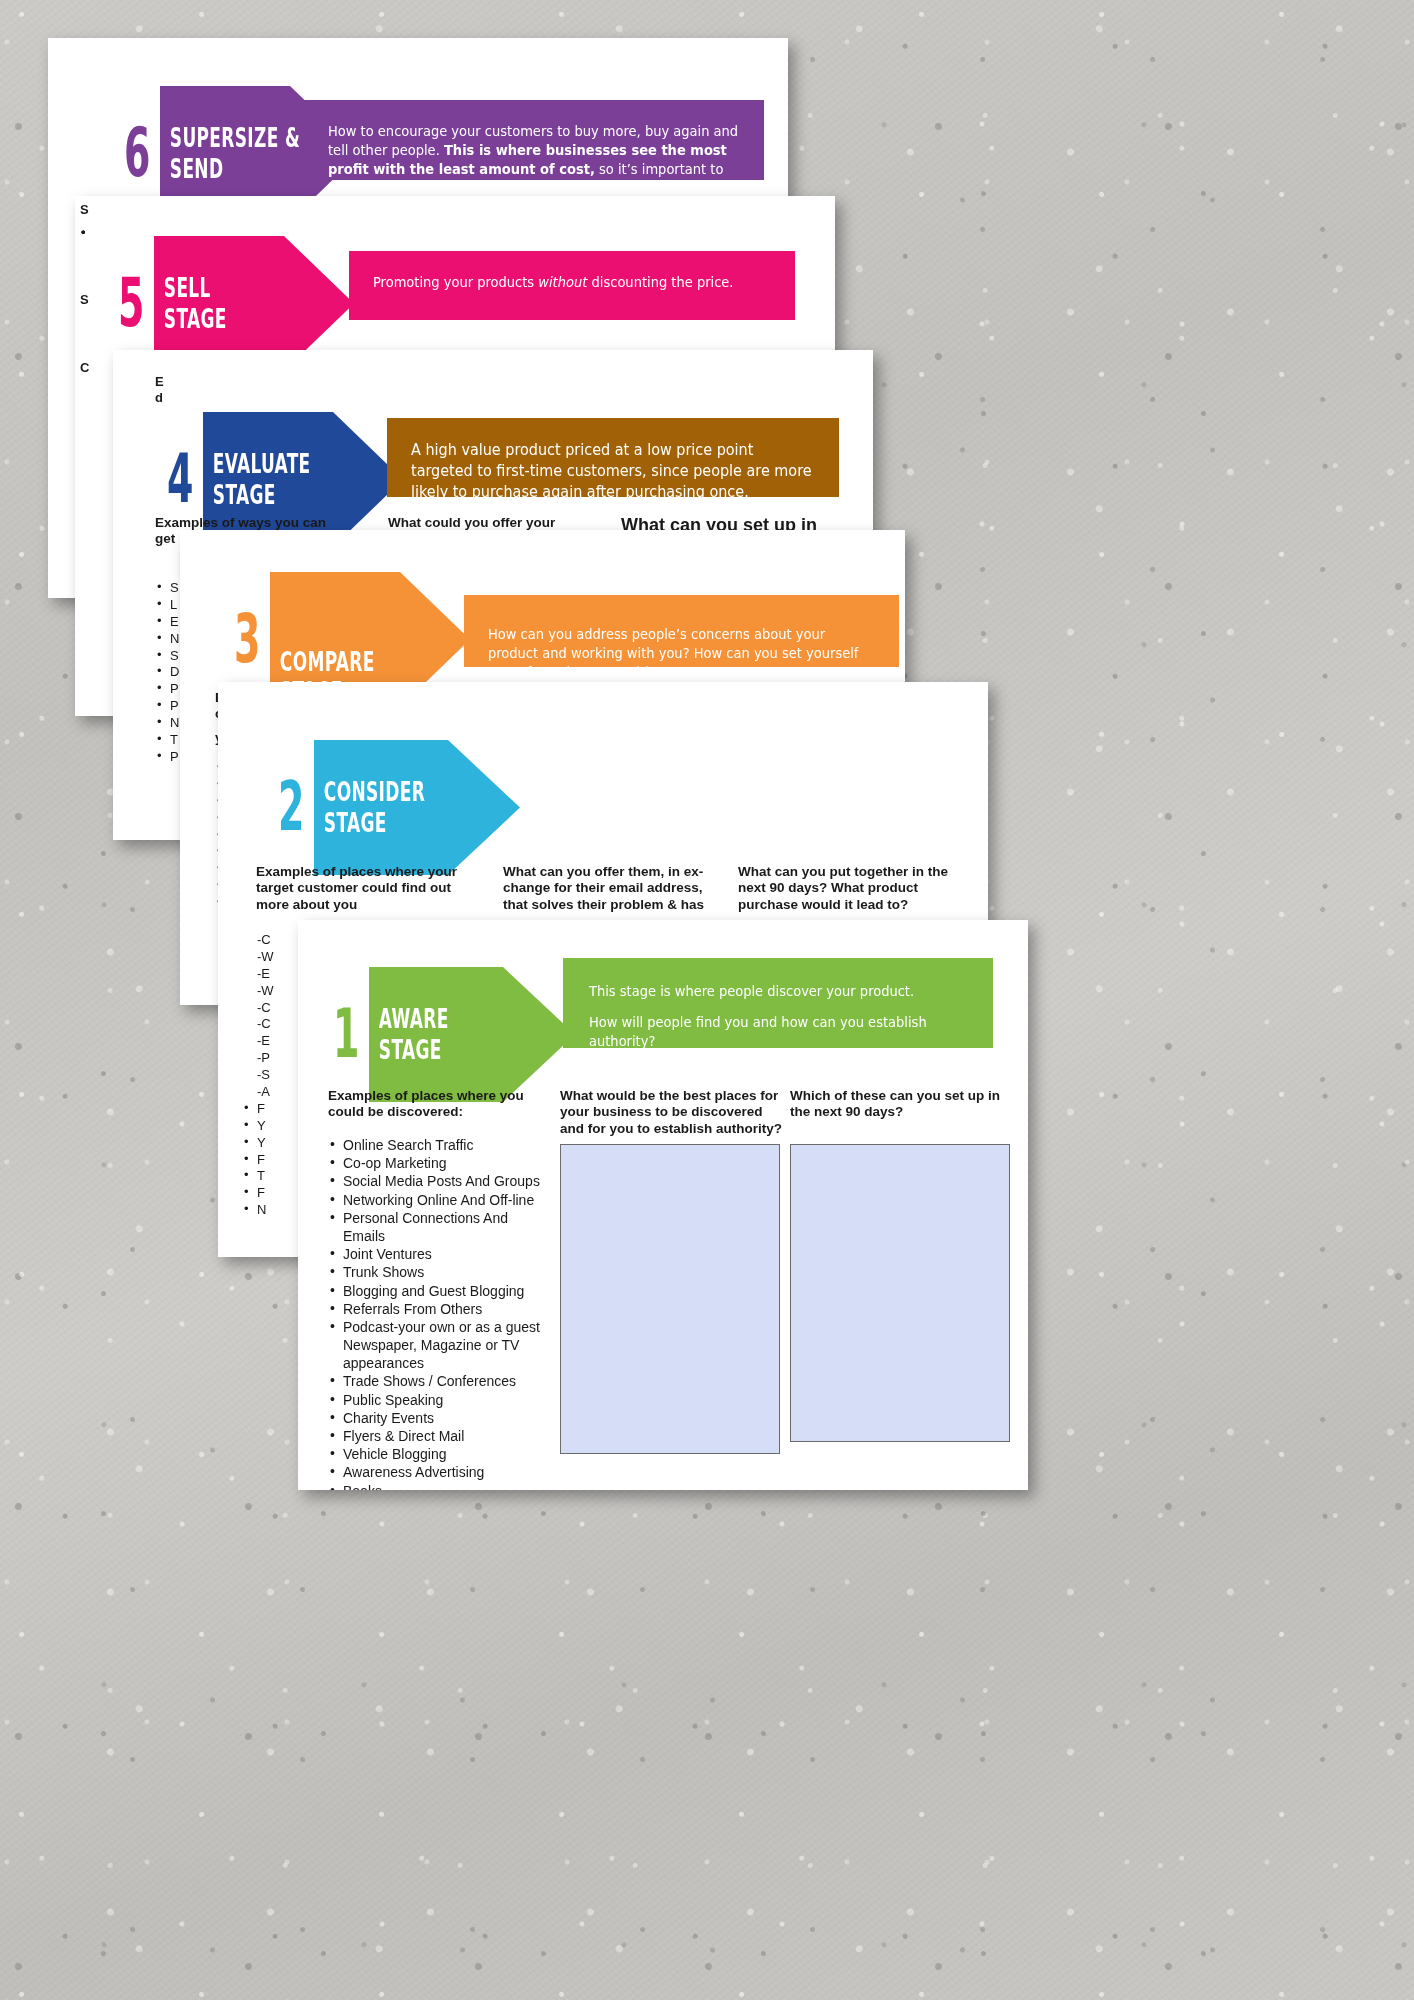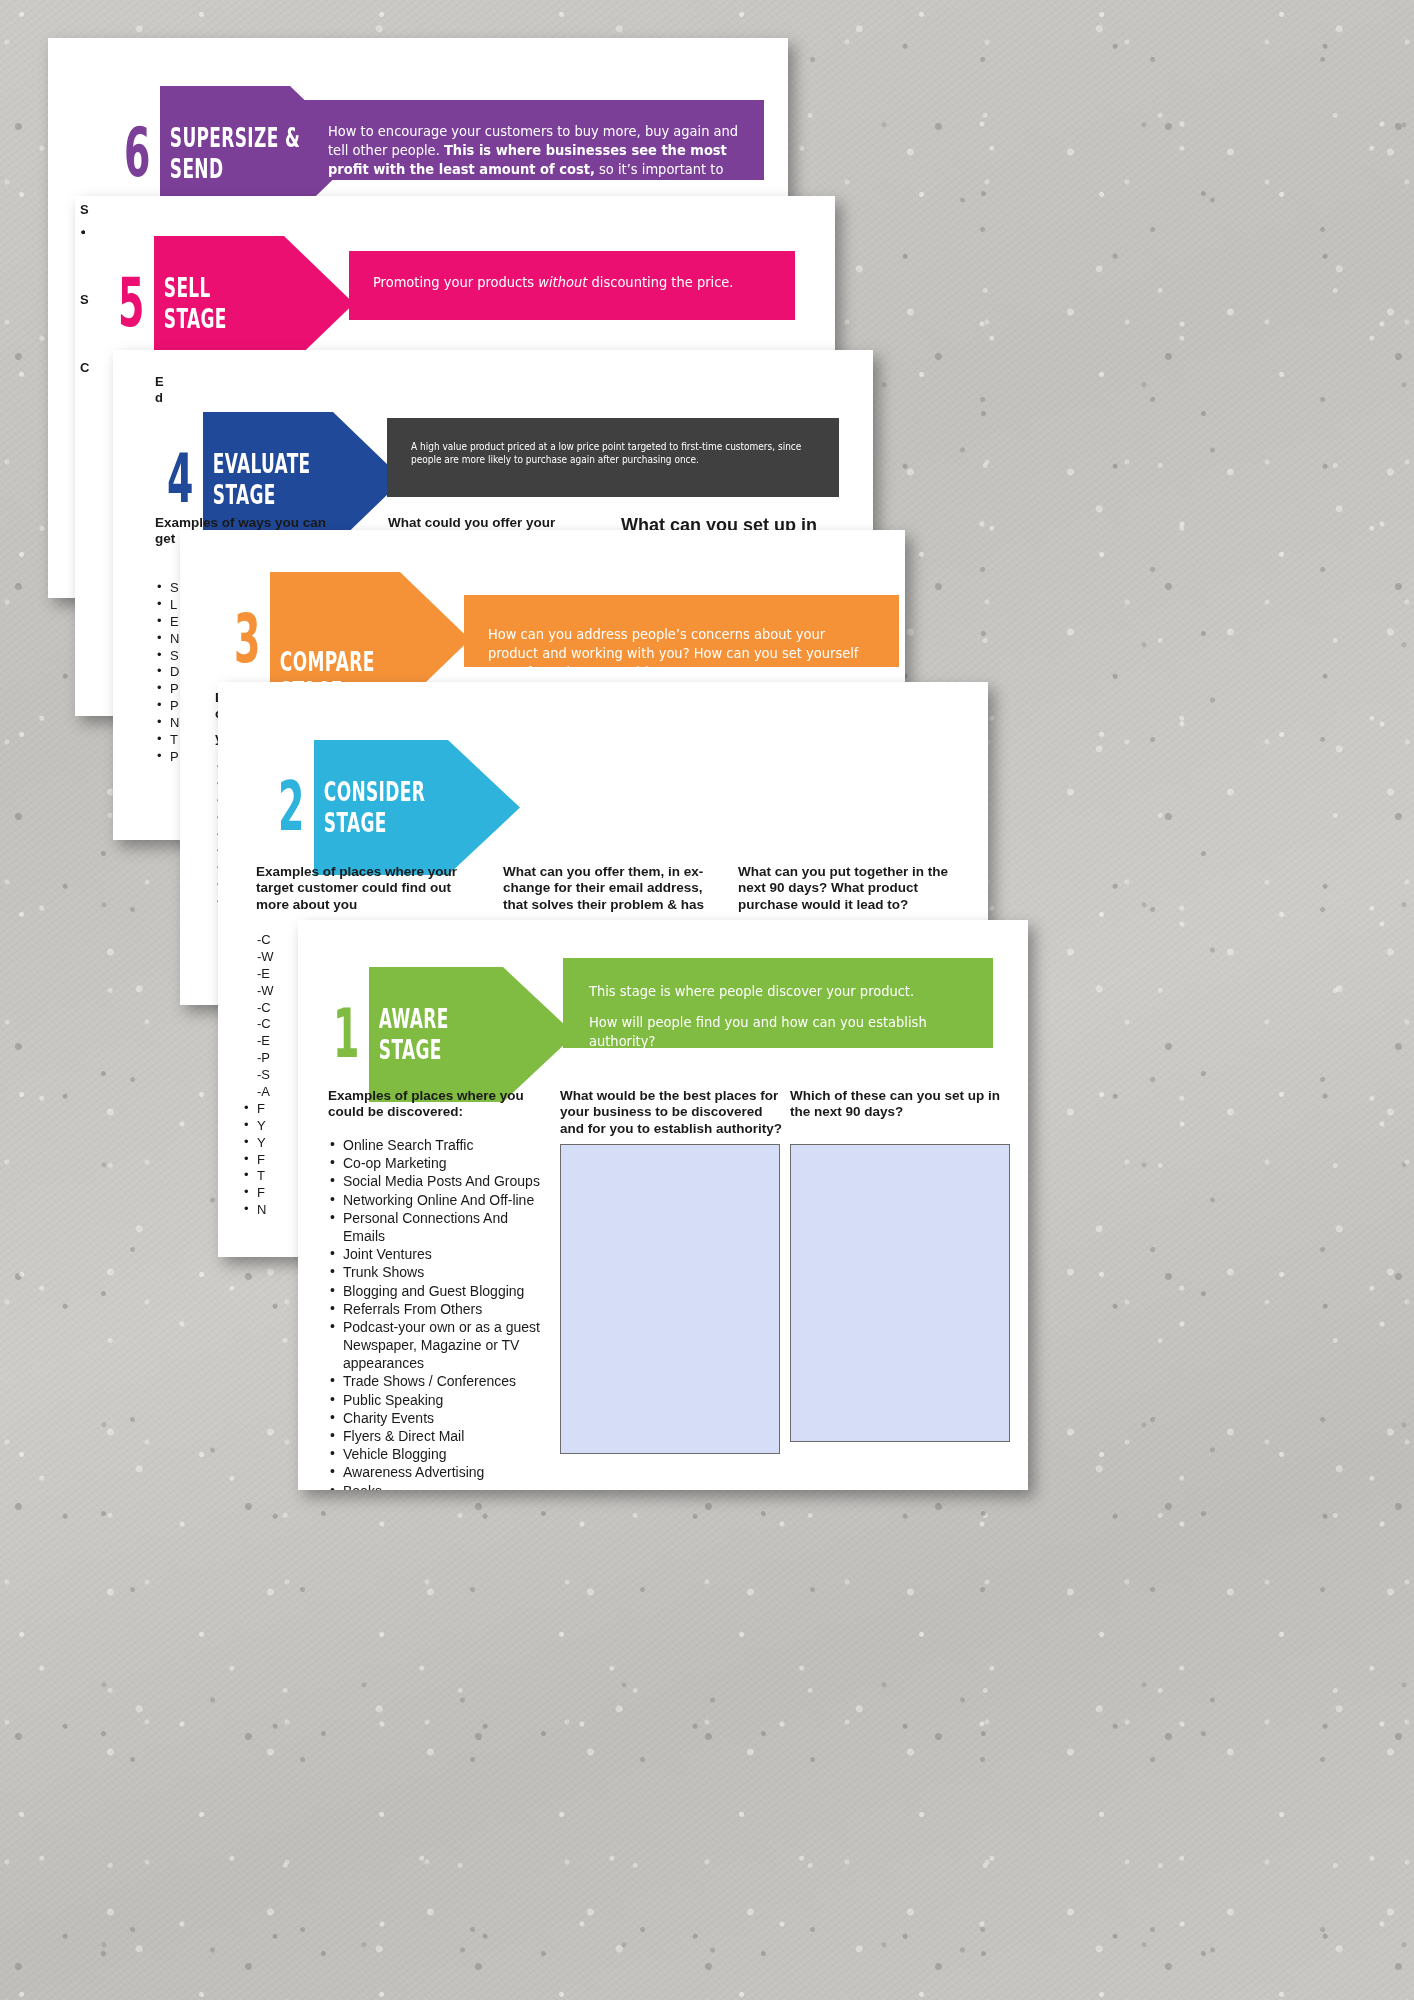--- a/index.html
+++ b/index.html
@@ -161,21 +161,21 @@
     <div class="arrow" style="width:200px;height:135px;">
       <svg class="tri" viewBox="0 0 200 135" preserveAspectRatio="none" width="200" height="135">
         <polygon points="0,0 130,0 200,67.5 130,135 0,135" fill="#21499a"></polygon>
       </svg>
       <div class="words" style="font-size:27px;padding-left:14px;">
         <div>EVALUATE</div>
         <div>STAGE</div>
       </div>
     </div>
   </div>
-  <div class="msg" style="left:274px;top:68px;width:452px;height:79px;background:#404040;padding:10px 12px;font-size:10px;">
+  <div class="msg" style="left:274px;top:68px;width:452px;height:79px;background:#a16207;padding:10px 12px;font-size:16px;">
     <p>A high value product priced at a low price point targeted to first-time customers, since people are more likely to purchase again after purchasing once.</p>
   </div>
 
   <div class="colhead" style="left:42px;top:165px;width:180px;font-size:13.5px;">
     <span>Examples of ways you can get</span>
   </div>
   <div class="colhead" style="left:275px;top:165px;width:200px;font-size:13.5px;">What could you offer your</div>
   <div class="colhead" style="left:508px;top:165px;width:220px;font-size:18px;">What can you set up in the next</div>
 
   <ul class="bul" style="left:42px;top:230px;font-size:13px;" id="c4-bullets">

